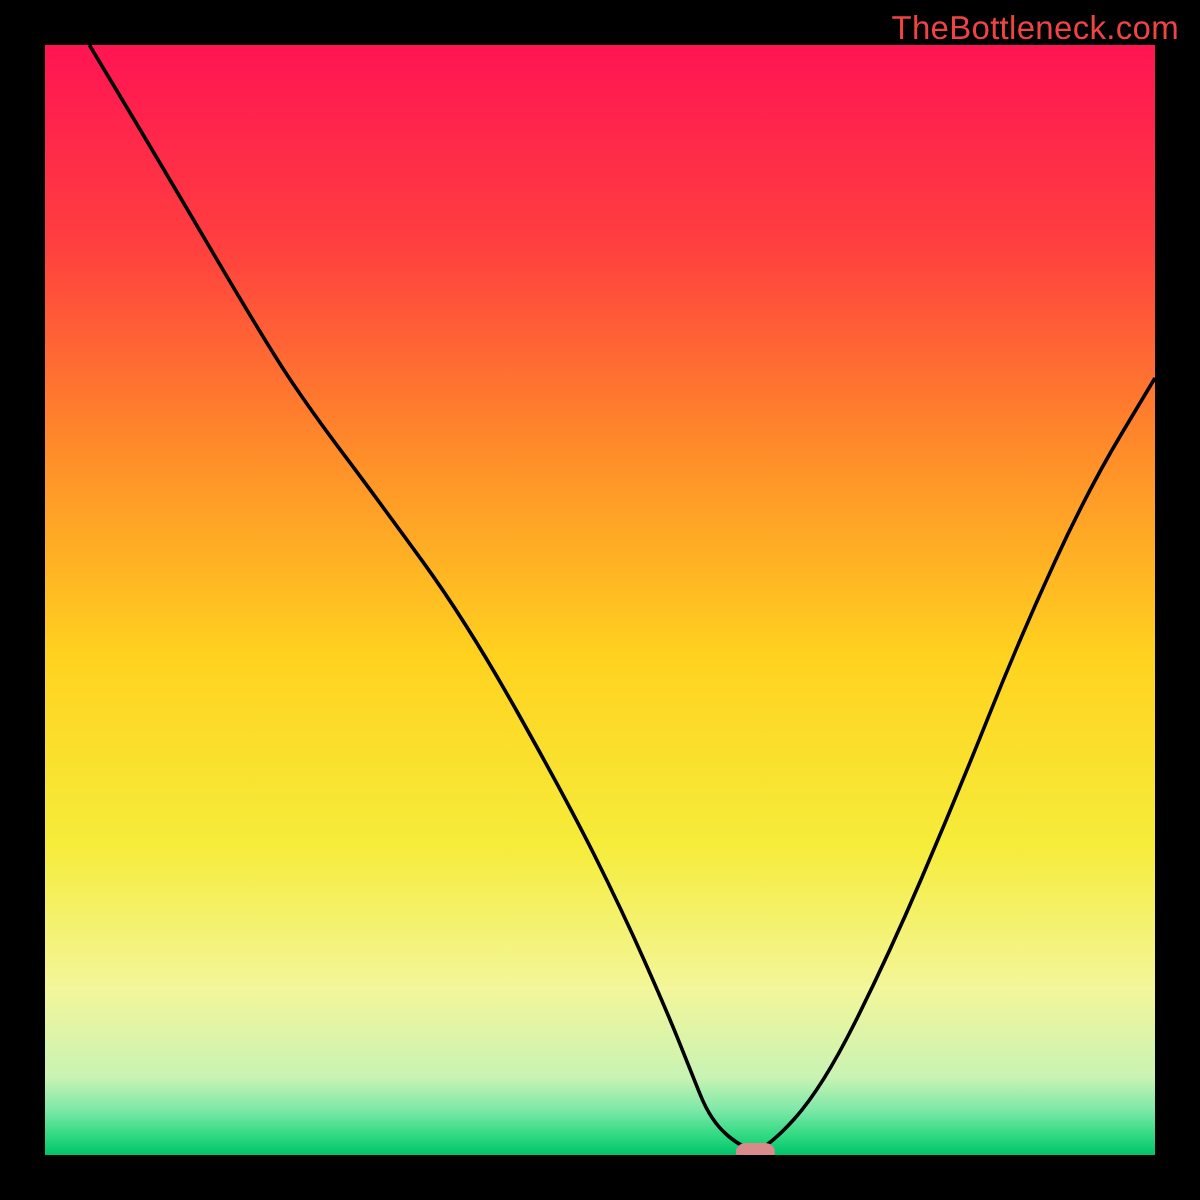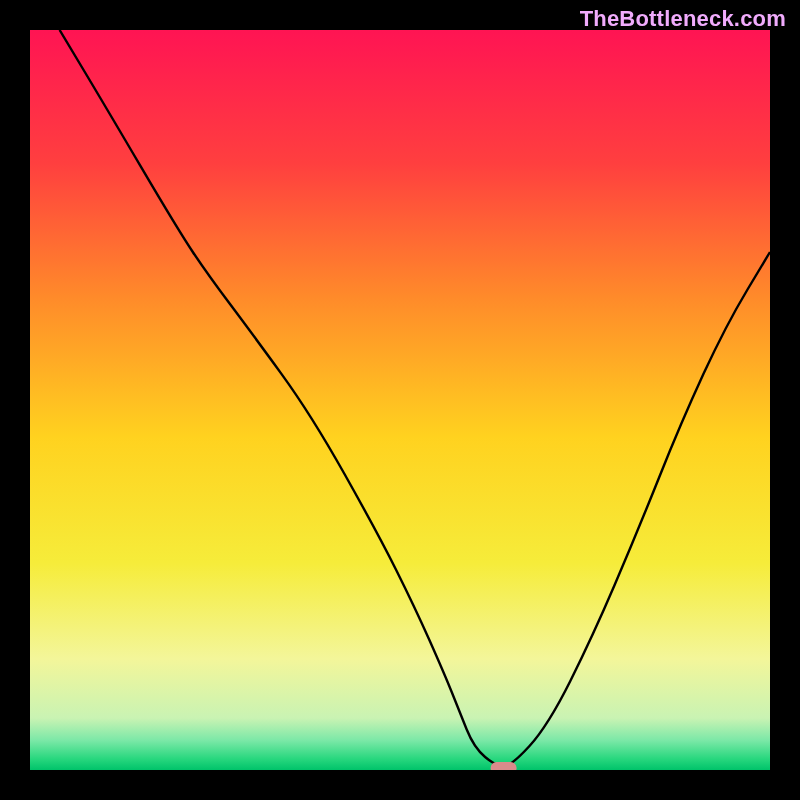--- a/index.html
+++ b/index.html
@@ -14,22 +14,22 @@
     position: relative;
     width: 800px;
     height: 800px;
   }
   .attribution {
     position: absolute;
     top: 6px;
     right: 14px;
     font-family: Arial, Helvetica, sans-serif;
     font-size: 22px;
-    font-weight: 700;
-    color: #f0abfc;
+    font-weight: 400;
+    color: #ef4444;
     letter-spacing: 0.2px;
     z-index: 5;
   }
   .plot-area {
     position: absolute;
     left: 30px;
     top: 30px;
     width: 740px;
     height: 740px;
   }

